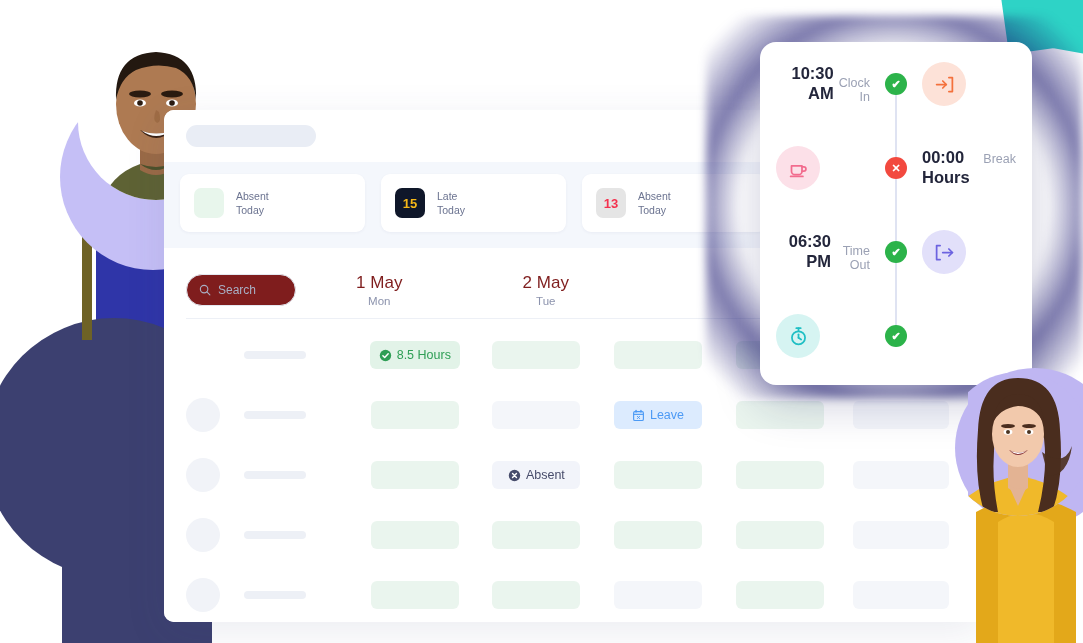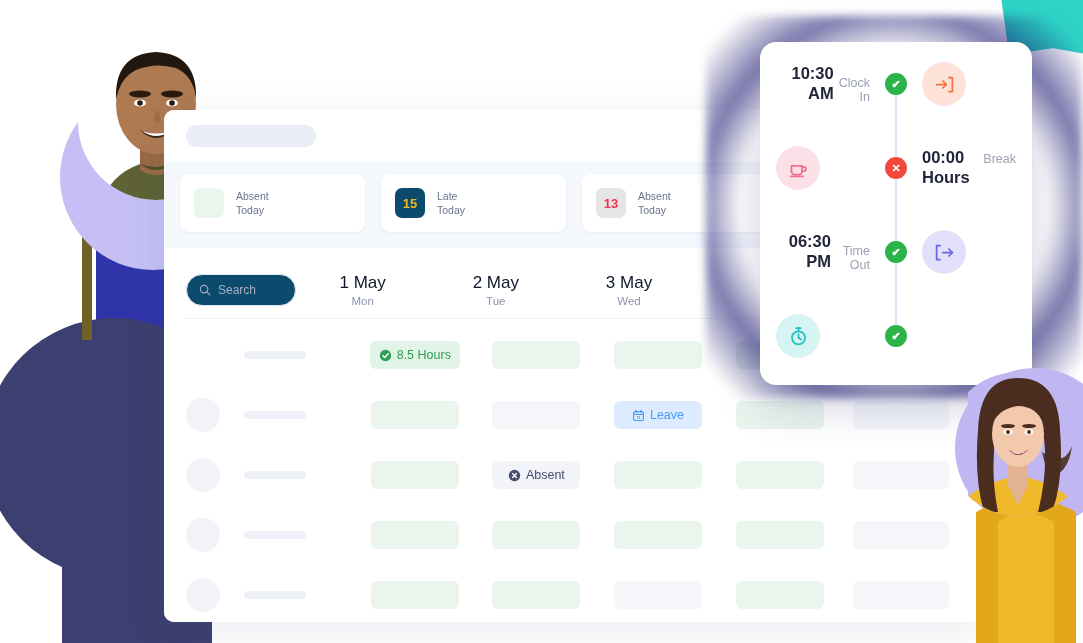--- a/index.html
+++ b/index.html
@@ -54,25 +54,25 @@
     display:flex; align-items:center; justify-content:center;
     font-size:13px; font-weight:bold; flex:0 0 auto;
   }
   .stat-text { font-size:10.5px; color:#6B7390; line-height:1.35; white-space:nowrap; }
 
   
   #table-wrap { background:#fff; padding:14px 22px 0; }
   #table-head { display:flex; align-items:center; height:56px; }
   #search-box {
     width:110px; flex:0 0 110px; height:32px; border:1px solid #E3E8F0; border-radius:16px;
-    display:flex; align-items:center; gap:7px; padding:0 12px; background:#0c4a6e;
+    display:flex; align-items:center; gap:7px; padding:0 12px; background:#7f1d1d;
   }
   #search-box span.lbl { font-size:12px; color:#A8AFC4; }
   .day-col { flex:1; text-align:center; }
-  .day-num { font-size:17px; color:#0f172a; font-weight:400; line-height:1.15; }
+  .day-num { font-size:17px; color:#7f1d1d; font-weight:400; line-height:1.15; }
   .day-name { font-size:11.5px; color:#8C93AD; margin-top:3px; }
   #head-rule { height:1px; background:#EDF0F6; margin:0 0 6px; }
 
   .row { display:flex; align-items:center; height:60px; }
   .avatar-cell { flex:0 0 58px; display:flex; align-items:center; }
   .avatar { width:34px; height:34px; border-radius:50%; background:#F1F3F8; }
   .name-cell { flex:0 0 110px; }
   .name-bar { width:62px; height:8px; background:#EDF0F6; border-radius:5px; }
   .cell { flex:1; display:flex; align-items:center; justify-content:center; }
   .chip {
@@ -189,21 +189,21 @@
 
     <div id="stats-band">
         <div class="stat-card">
           <div class="stat-badge" style="background: rgb(232, 246, 236); color: rgb(46, 158, 85);"></div>
           <div class="stat-text">
             <div>Absent</div>
             <div>Today</div>
           </div>
         </div>
         <div class="stat-card">
-          <div class="stat-badge" style="background: #0c4a6e; color: rgb(246, 184, 24);">15</div>
+          <div class="stat-badge" style="background: #0f172a; color: rgb(246, 184, 24);">15</div>
           <div class="stat-text">
             <div>Late</div>
             <div>Today</div>
           </div>
         </div>
         <div class="stat-card">
           <div class="stat-badge" style="background: #e5e5e5; color: rgb(244, 49, 78);">13</div>
           <div class="stat-text">
             <div>Absent</div>
             <div>Today</div>
@@ -230,24 +230,20 @@
           <span class="lbl">Search</span>
         </div>
         <div id="day-cols" style="display:flex; flex:1;">
             <div class="day-col">
               <div class="day-num">1 May</div>
               <div class="day-name">Mon</div>
             </div>
             <div class="day-col">
               <div class="day-num">2 May</div>
               <div class="day-name">Tue</div>
-            </div>
-            <div class="day-col">
-              <div class="day-num">3 May</div>
-              <div class="day-name">Wed</div>
             </div>
             <div class="day-col">
               <div class="day-num"></div>
               <div class="day-name"></div>
             </div>
             <div class="day-col">
               <div class="day-num"></div>
               <div class="day-name"></div>
             </div>
           </div>

